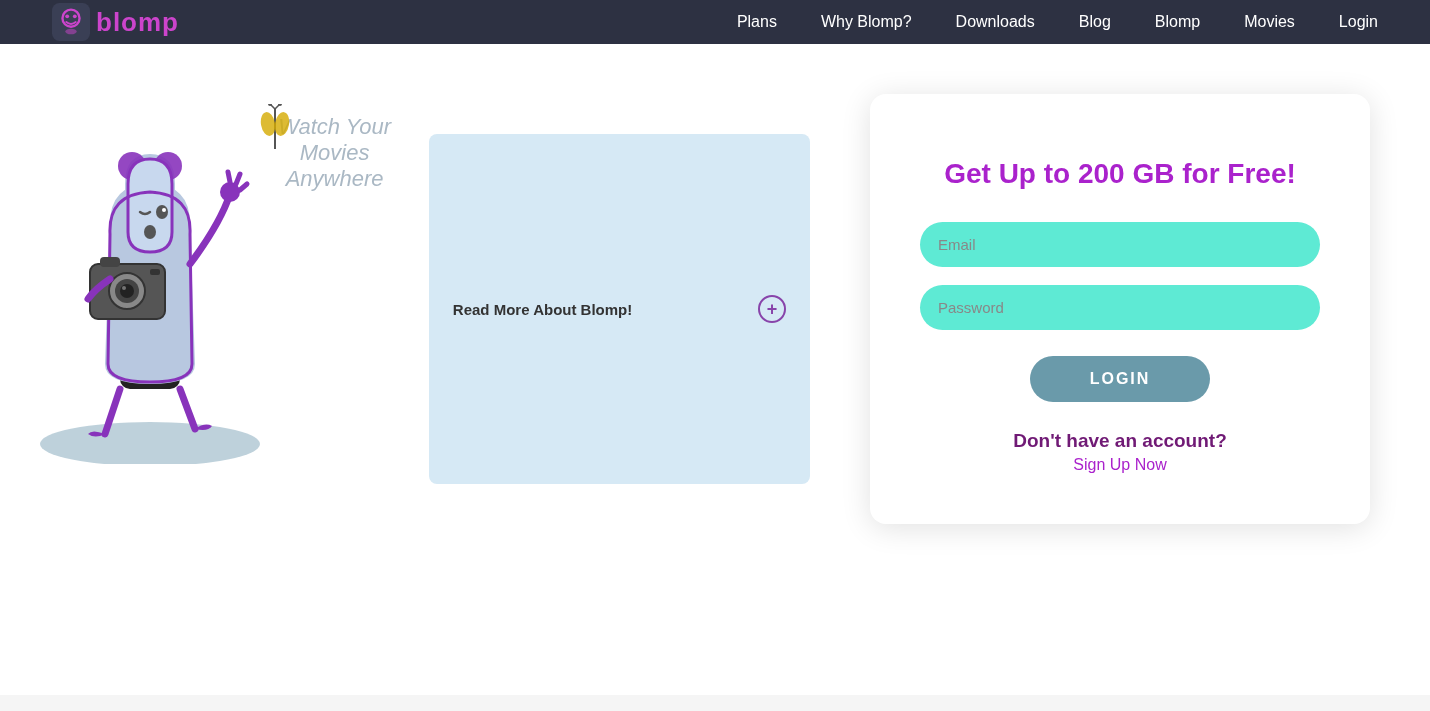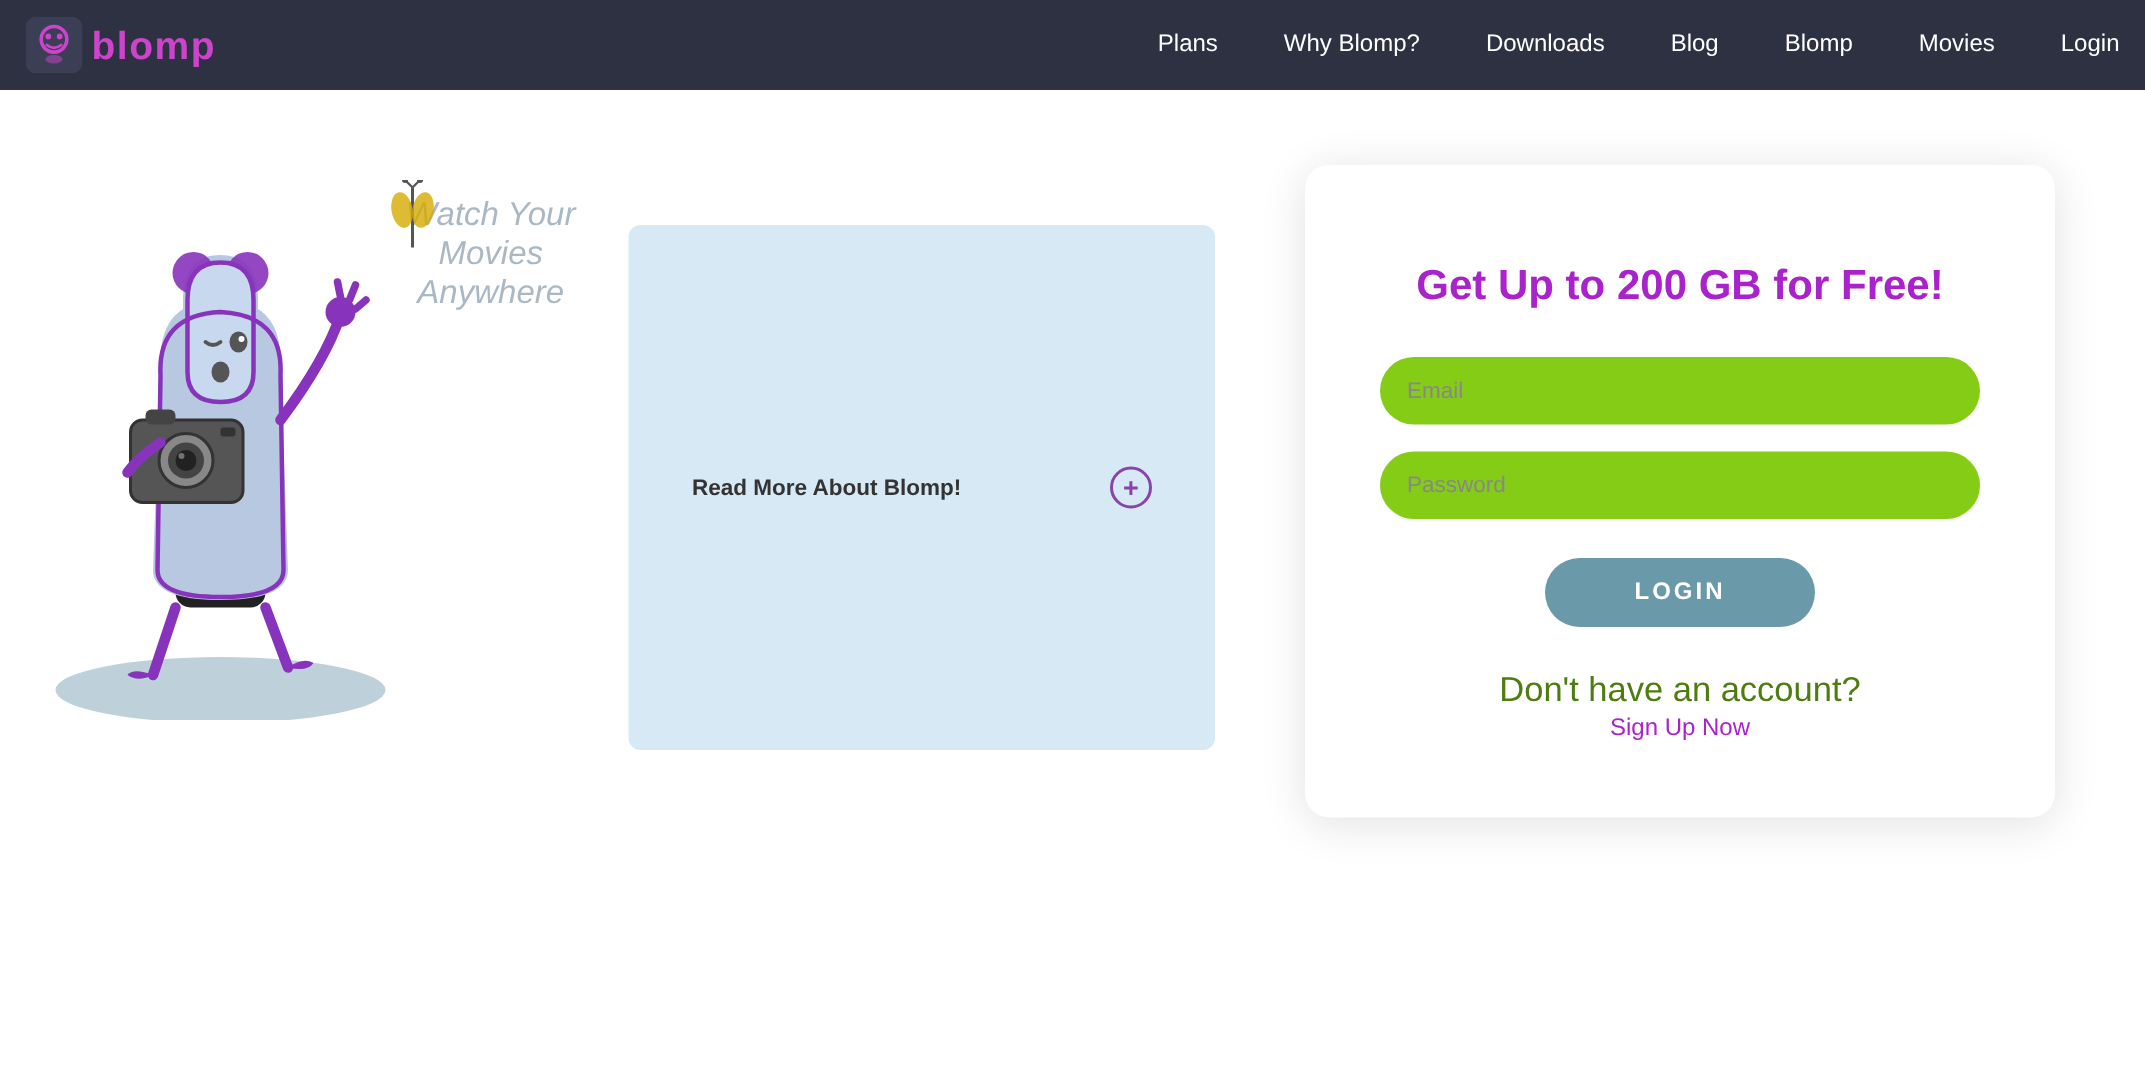--- a/index.html
+++ b/index.html
@@ -1,25 +1,25 @@
 <!DOCTYPE html>
 <html><head>
   <meta charset="utf-8">
   <style>
     * { margin: 0; padding: 0; box-sizing: border-box; }
     body { font-family: 'Segoe UI', Arial, sans-serif; background: #f5f5f5; min-height: 711px; }
 
     
     nav {
       background: #2d3142;
-      height: 60px;
+      height: 44px;
       display: flex;
       align-items: center;
       justify-content: space-between;
-      padding: 0 17px;
+      padding: 0 52px;
     }
     .logo-area {
       display: flex;
       align-items: center;
       gap: 6px;
     }
     .logo-icon {
       width: 38px;
       height: 38px;
     }
@@ -80,21 +80,21 @@
       text-align: center;
     }
 
     .read-more-btn {
       margin-top: 30px;
       width: 100%;
       max-width: 460px;
       background: #d6e9f5;
       border: none;
       border-radius: 8px;
-      padding: 20px 42px;
+      padding: 20px 24px;
       display: flex;
       align-items: center;
       justify-content: space-between;
       cursor: pointer;
       font-size: 15px;
       font-weight: bold;
       color: #333;
     }
     .read-more-btn .plus-icon {
       width: 28px;
@@ -131,21 +131,21 @@
       color: #aa22cc;
       line-height: 1.3;
       margin-bottom: 30px;
       margin-top: 12px;
     }
     .form-field {
       width: 100%;
       padding: 14px 18px;
       border-radius: 30px;
       border: none;
-      background: #84cc16;
+      background: #5eead4;
       font-size: 15px;
       color: #555;
       margin-bottom: 18px;
       outline: none;
     }
     .form-field::placeholder { color: #888; }
     .login-btn {
       width: 180px;
       padding: 14px 0;
       background: #6a9aaa;
@@ -153,23 +153,23 @@
       font-size: 16px;
       font-weight: bold;
       letter-spacing: 2px;
       border: none;
       border-radius: 30px;
       cursor: pointer;
       margin-top: 8px;
       margin-bottom: 28px;
     }
     .no-account {
-      font-size: 23px;
-      font-weight: normal;
-      color: #4d7c0f;
+      font-size: 19px;
+      font-weight: bold;
+      color: #701a75;
       margin-bottom: 4px;
     }
     .sign-up-link {
       font-size: 16px;
       font-weight: normal;
       color: #aa22cc;
       cursor: pointer;
       text-decoration: none;
     }
   </style>

